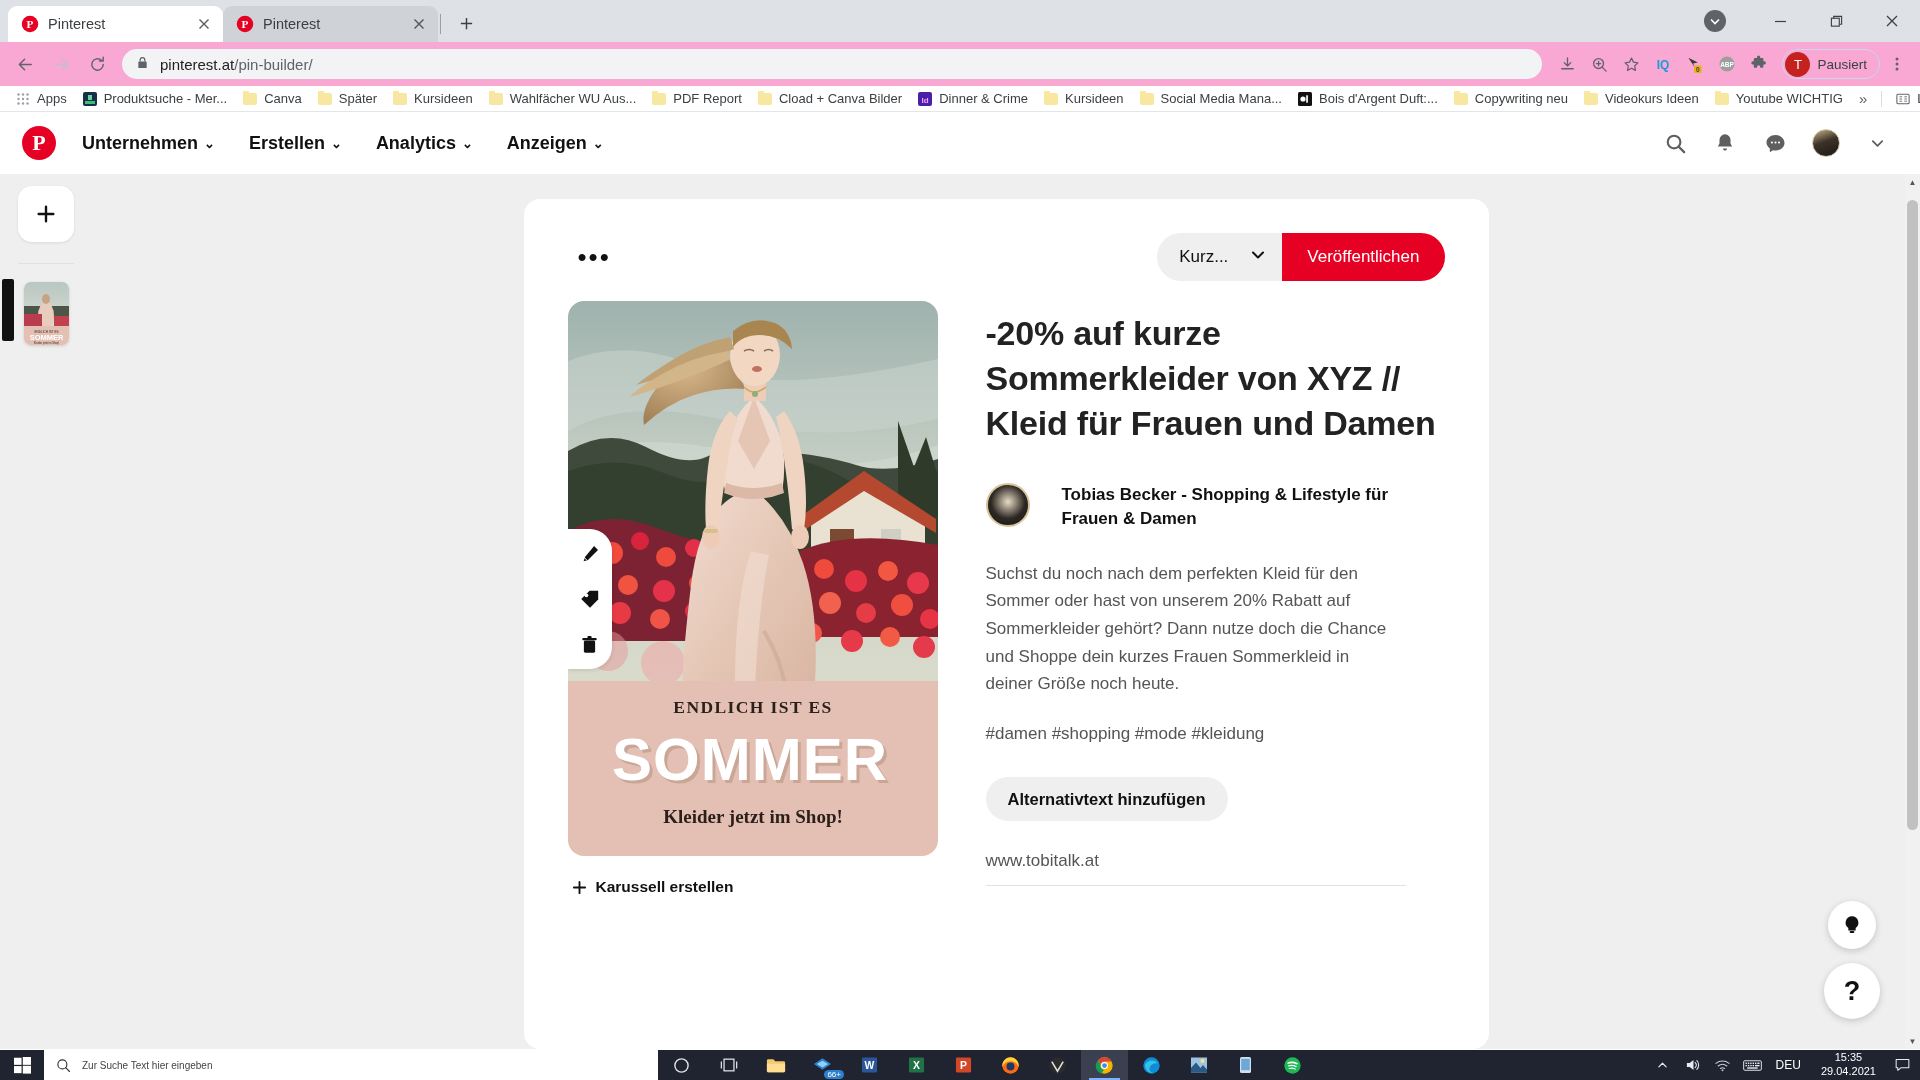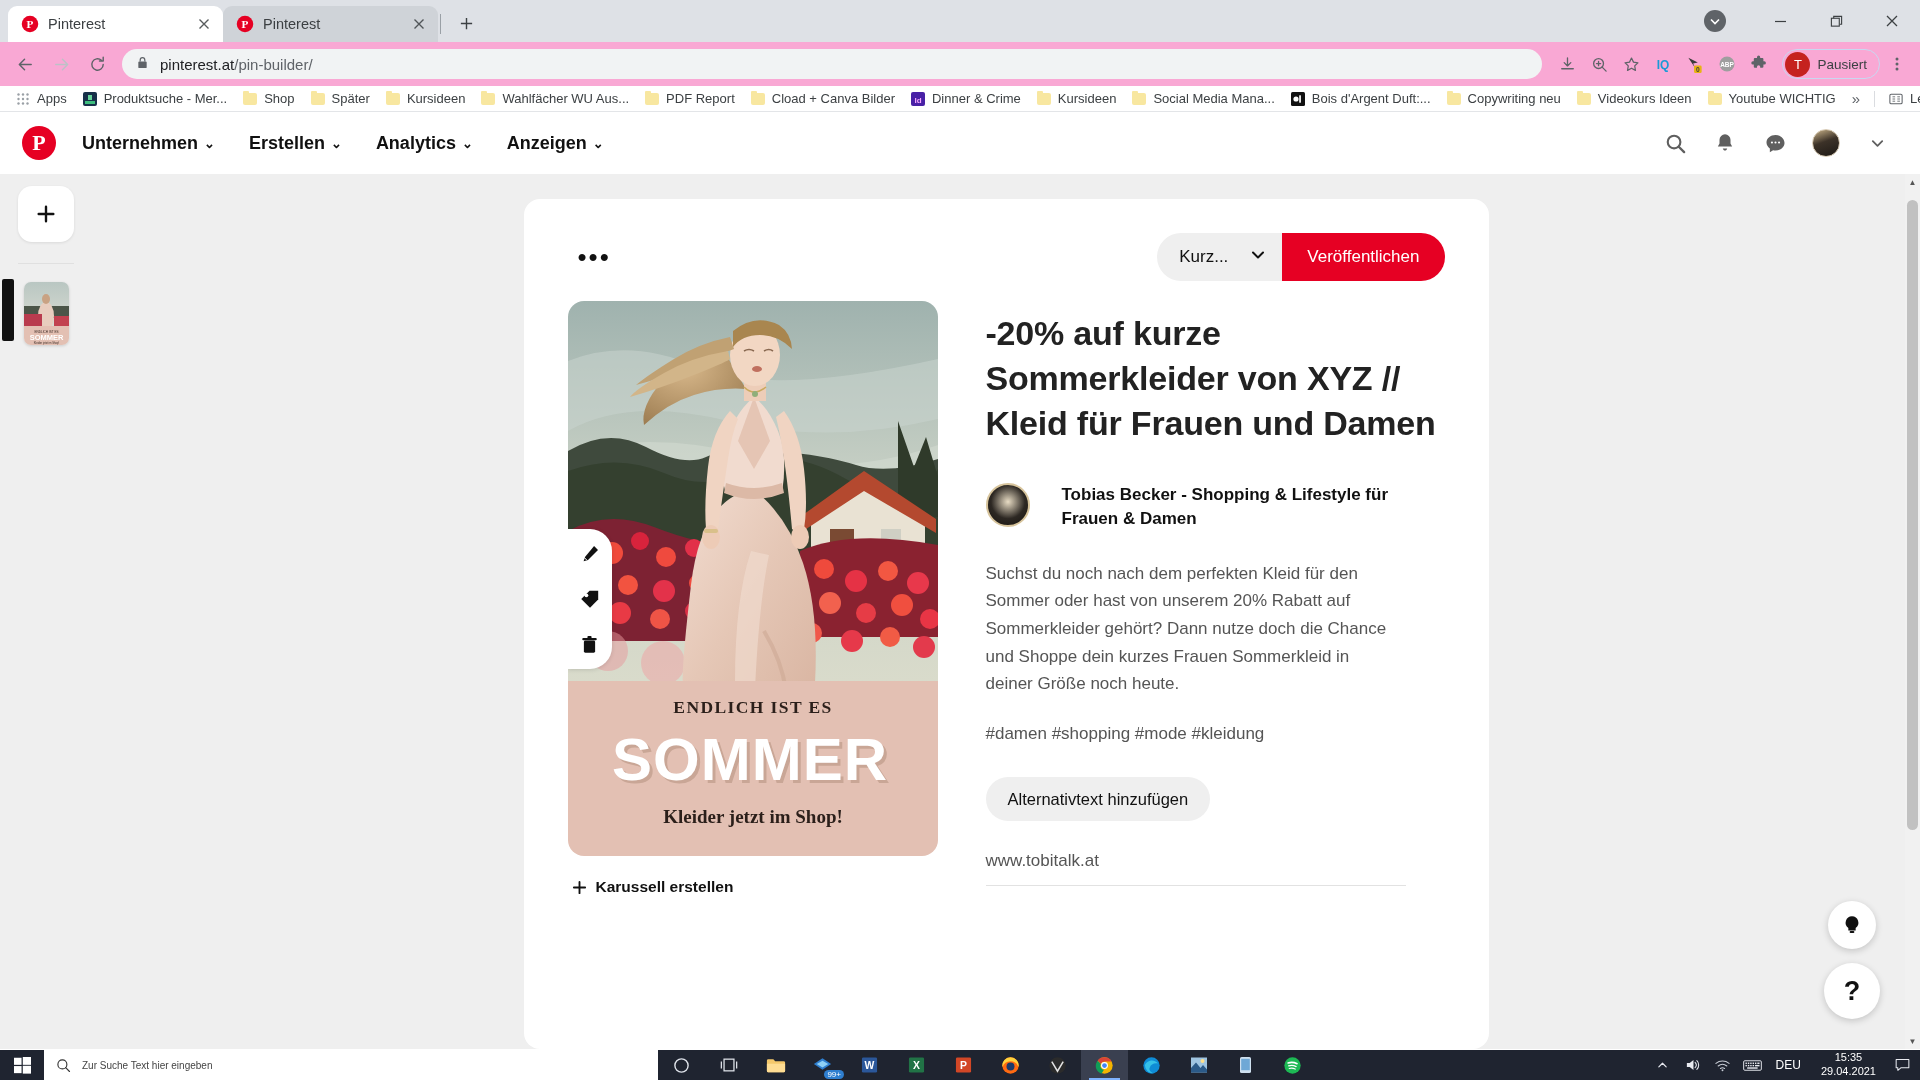--- a/index.html
+++ b/index.html
@@ -125,21 +125,21 @@
   .right-col { flex:1; min-width:0; padding-top:10px; }
   .pin-title { font-size:34px; font-weight:700; line-height:1.33; color:#222; letter-spacing:-.2px; }
   .author-row { display:flex; align-items:flex-start; gap:32px; margin-top:36px; }
   .author-av { width:44px; height:44px; border-radius:50%; flex:0 0 44px;
                background:radial-gradient(circle at 50% 42%, #e8dcc4 0%, #2d2823 55%, #15120f 100%);
                border:2px solid #d7c49c; }
   .author-name { font-size:17px; font-weight:700; color:#111; line-height:1.45; max-width:345px; }
   .pin-desc { font-size:17px; color:#555; line-height:1.62; margin-top:28px; max-width:410px; }
   .pin-tags { font-size:17px; color:#555; line-height:1.62; margin-top:22px; }
   .alt-btn { display:inline-flex; align-items:center; background:#efefef; border-radius:22px;
-             height:44px; padding:0 22px; font-size:16.5px; font-weight:400; color:#111; margin-top:30px; }
+             height:44px; padding:0 22px; font-size:16.5px; font-weight:700; color:#111; margin-top:30px; }
   .dest-url { font-size:17px; color:#555; margin-top:30px; padding-bottom:14px;
               border-bottom:1px solid #e2e2e2; max-width:420px; }
 
   
   .fab-wrap { position:absolute; right:40px; bottom:30px; display:flex; flex-direction:column;
               align-items:center; gap:14px; }
   .fab { width:48px; height:48px; border-radius:50%; background:#fff; display:flex;
          align-items:center; justify-content:center; box-shadow:0 2px 7px rgba(0,0,0,.18); }
   .fab.big { width:56px; height:56px; font-size:27px; font-weight:700; color:#111; }
 
@@ -333,21 +333,21 @@
     <div class="bm">
       <svg width="14" height="14" viewBox="0 0 14 14">
           <rect width="14" height="14" rx="2" fill="#17304a"></rect>
           <path d="M2 9h10v3H2z" fill="#3dbd7d"></path>
           <path d="M5 3h4v5H5z" fill="#68d49b"></path>
         </svg>
       <span>Produktsuche - Mer...</span>
     </div>
     <div class="bm">
         <span class="bm-folder"></span>
-        <span>Shop</span>
+        <span>Canva</span>
       </div>
     <div class="bm">
         <span class="bm-folder"></span>
         <span>Später</span>
       </div>
     <div class="bm">
         <span class="bm-folder"></span>
         <span>Kursideen</span>
       </div>
     <div class="bm">
@@ -730,21 +730,21 @@
         <svg width="20" height="17" viewBox="0 0 22 18">
           <path d="M1 3.5A1.5 1.5 0 0 1 2.5 2h5.6l2 2.2h9.4A1.5 1.5 0 0 1 21 5.7V15a1.5 1.5 0 0 1-1.5 1.5h-17A1.5 1.5 0 0 1 1 15z" fill="#f5c86b"></path>
           <path d="M1 7h20v8a1.5 1.5 0 0 1-1.5 1.5h-17A1.5 1.5 0 0 1 1 15z" fill="#ffdd93"></path>
         </svg>
       </div>
     <div class="tb-ic">
       <svg width="21" height="18" viewBox="0 0 22 18">
           <path d="M11 2 L20 8 L11 14 L2 8z" fill="#2f7fd0"></path>
           <path d="M11 4.5 L17 8 L11 11.5 L5 8z" fill="#8fd0f5"></path>
         </svg>
-      <span style="position:absolute;right:2px;bottom:1px;background:#2f7fd0;color:#fff;font-size:8px;border-radius:7px;padding:0 3px;">99+</span>
+      <span style="position:absolute;right:2px;bottom:1px;background:#2f7fd0;color:#fff;font-size:8px;border-radius:7px;padding:0 3px;">66+</span>
     </div>
     <div class="tb-ic">
         <svg width="17" height="18" viewBox="0 0 18 19">
           <rect x="1" y="1.5" width="16" height="16" rx="1.5" fill="#2b579a"></rect>
           <text x="9" y="13.5" font-family="Liberation Sans, sans-serif" font-size="11" font-weight="700" fill="#fff" text-anchor="middle">W</text>
         </svg>
       </div>
     <div class="tb-ic">
         <svg width="17" height="18" viewBox="0 0 18 19">
           <rect x="1" y="1.5" width="16" height="16" rx="1.5" fill="#217346"></rect>

